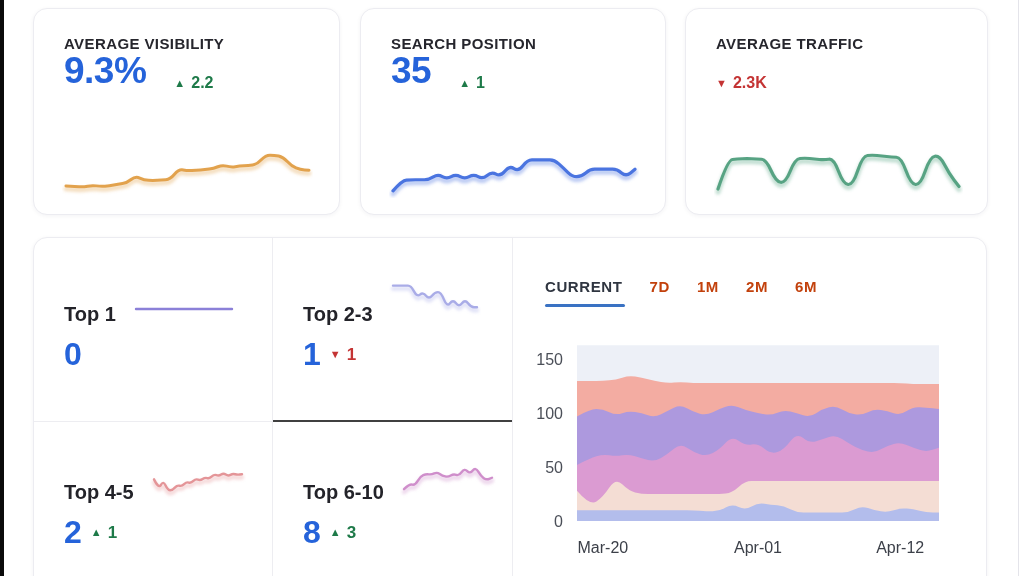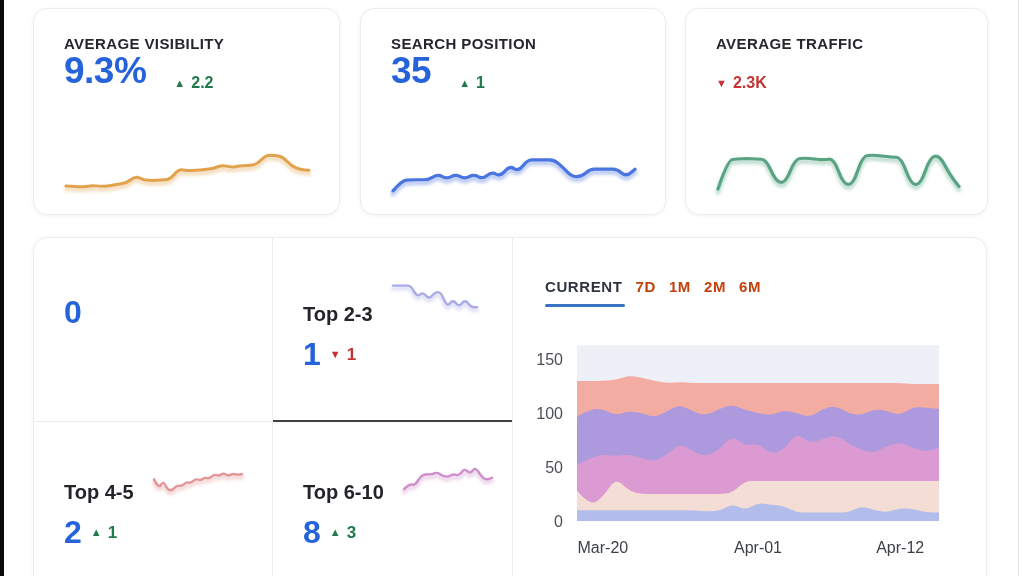--- a/index.html
+++ b/index.html
@@ -39,21 +39,21 @@
   .rank-cell:nth-child(4) { padding-top:40px; }
   .cell-head { display:flex; align-items:flex-end; gap:16px; height:42px; }
   .rank-label { font-size:20px; font-weight:700; color:#232329; white-space:nowrap; }
   .cell-head svg { margin-bottom:4px; }
   .rank-value-row { display:flex; align-items:center; gap:9px; margin-top:10px; }
   .rank-value { font-size:32px; font-weight:700; color:#2563da; }
   .rank-value-row .delta { font-size:17px; }
 
   
   .chart-panel { flex:1; border-left:1px solid #ededf1; padding:40px 0 0 32px; position:relative; }
-  .tabs { display:flex; align-items:flex-end; gap:13px; }
+  .tabs { display:flex; align-items:flex-end; gap:27px; }
   .tab { font-size:15px; font-weight:700; letter-spacing:0.6px; color:#c2410c; cursor:pointer; padding-bottom:12px; }
   .tab.active { color:#2f3540; position:relative; }
   .tab.active::after { content:""; position:absolute; left:0; right:-2px; bottom:0; height:3px;
                        background:#3a72c3; border-radius:2px; }
   .chart-wrap { position:absolute; left:4px; top:96px; }
   svg text { font-family:"Liberation Sans", sans-serif; }
 </style>
 </head>
 <body>
 
@@ -110,20 +110,27 @@
         <path d="M 4 49 Q 13.64 20 18.46 19.5 Q 23.28 19 28.1 18.75 Q 32.92 18.5 37.74 18.75 Q 42.56 19 47.38 19.25 Q 52.2 19.5 57.02 30.5 Q 61.84 41.5 66.66 42.25 Q 71.48 43 76.30000000000001 31 Q 81.12 19 85.94 18.5 Q 90.76 18 95.58000000000001 18.5 Q 100.4 19 105.22 19.5 Q 110.04 20 114.86000000000001 19.25 Q 119.68 18.5 124.5 31.25 Q 129.32 44 134.14 44.5 Q 138.96 45 143.78 30.5 Q 148.6 16 153.42000000000002 15.5 Q 158.24 15 163.06 15.5 Q 167.88 16 172.7 16.5 Q 177.52 17 182.34 17.25 Q 187.16 17.5 191.98000000000002 30.75 Q 196.8 44 201.62 44.5 Q 206.44 45 211.26 31 Q 216.08 17 220.9 16.25 Q 225.72 15.5 230.54000000000002 24.75 Q 235.36 34 240.18 40.25 L 245 46.5" fill="none" stroke="#57a383" stroke-opacity="0.35" stroke-width="5.2" stroke-linecap="round" stroke-linejoin="round" transform="translate(0,3)" filter="url(#spark-blur)"></path>
         <path d="M 4 49 Q 13.64 20 18.46 19.5 Q 23.28 19 28.1 18.75 Q 32.92 18.5 37.74 18.75 Q 42.56 19 47.38 19.25 Q 52.2 19.5 57.02 30.5 Q 61.84 41.5 66.66 42.25 Q 71.48 43 76.30000000000001 31 Q 81.12 19 85.94 18.5 Q 90.76 18 95.58000000000001 18.5 Q 100.4 19 105.22 19.5 Q 110.04 20 114.86000000000001 19.25 Q 119.68 18.5 124.5 31.25 Q 129.32 44 134.14 44.5 Q 138.96 45 143.78 30.5 Q 148.6 16 153.42000000000002 15.5 Q 158.24 15 163.06 15.5 Q 167.88 16 172.7 16.5 Q 177.52 17 182.34 17.25 Q 187.16 17.5 191.98000000000002 30.75 Q 196.8 44 201.62 44.5 Q 206.44 45 211.26 31 Q 216.08 17 220.9 16.25 Q 225.72 15.5 230.54000000000002 24.75 Q 235.36 34 240.18 40.25 L 245 46.5" fill="none" stroke="#57a383" stroke-width="3.2" stroke-linecap="round" stroke-linejoin="round"></path>
       </svg>
   </div>
 
   <div class="card" id="bottom-card">
 
     <div class="rank-grid">
 
       <div class="rank-cell">
+        <div class="cell-head">
+          <span class="rank-label">Top 1</span>
+          <svg width="104" height="26">
+              <path d="M4 13 L 100 13" fill="none" stroke="#8b80d8" stroke-opacity="0.35" stroke-width="4.4" stroke-linecap="round" stroke-linejoin="round" transform="translate(0,3)" filter="url(#spark-blur)"></path>
+              <path d="M4 13 L 100 13" fill="none" stroke="#8b80d8" stroke-width="2.4" stroke-linecap="round" stroke-linejoin="round"></path>
+            </svg>
+        </div>
         <div class="rank-value-row">
           <span class="rank-value">0</span>
         </div>
       </div>
 
       <div class="rank-cell">
         <div class="cell-head">
           <span class="rank-label">Top 2-3</span>
           <svg width="92" height="44">
               <path d="M 4 7.600000000000001 Q 10 7.600000000000001 13 7.600000000000001 Q 16 7.600000000000001 19 7.600000000000001 Q 22 7.600000000000001 25 13.360000000000001 Q 28 19.12 31 16.6 Q 34 14.080000000000002 37 17.68 Q 40 21.28 43 17.68 Q 46 14.080000000000002 49 14.080000000000002 Q 52 14.080000000000002 55 21.64 Q 58 29.200000000000003 61 25.240000000000002 Q 64 21.28 67 25.240000000000002 Q 70 29.200000000000003 73 25.240000000000002 Q 76 21.28 79 25.240000000000002 Q 82 29.200000000000003 85 29.200000000000003 L 88 29.200000000000003" fill="none" stroke="#a9ace7" stroke-opacity="0.35" stroke-width="4.4" stroke-linecap="round" stroke-linejoin="round" transform="translate(0,3)" filter="url(#spark-blur)"></path>

